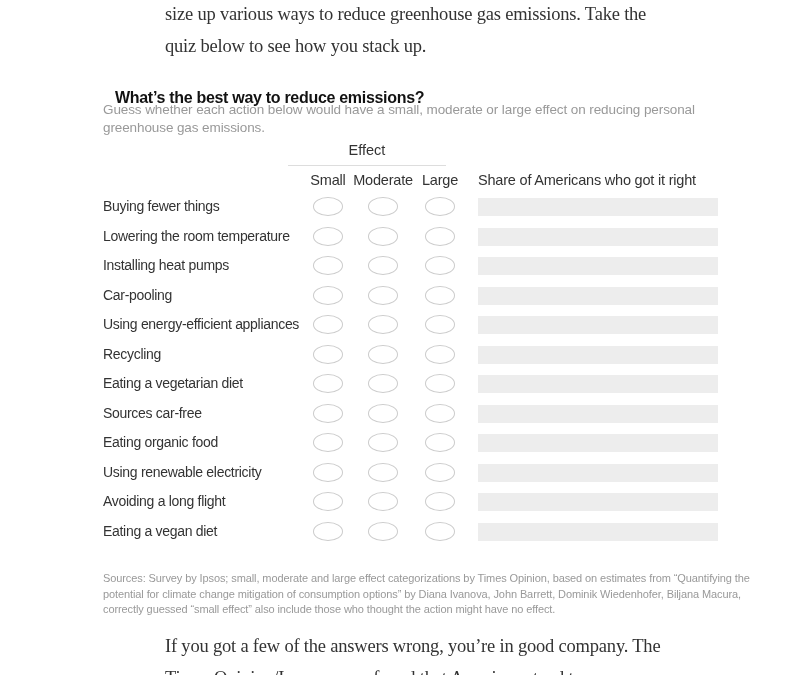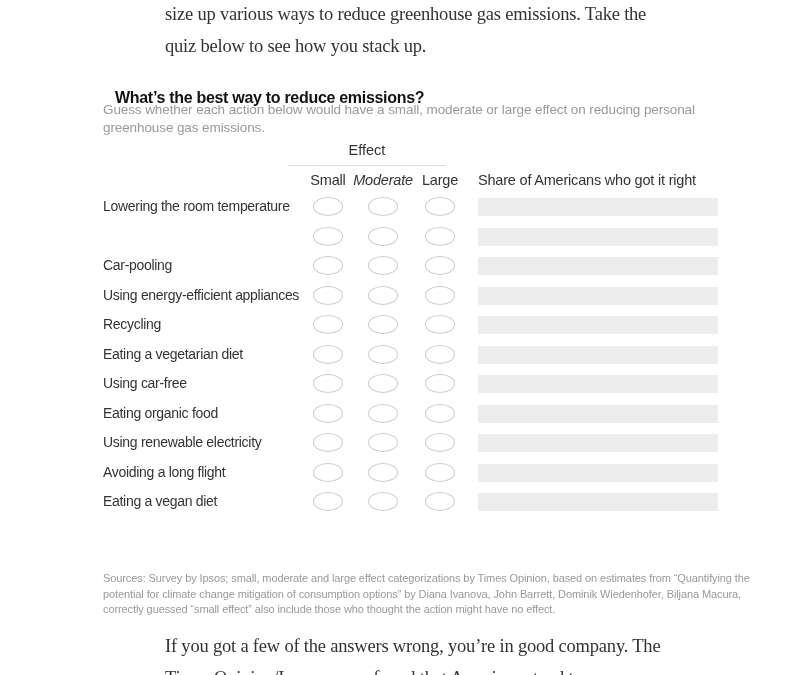--- a/index.html
+++ b/index.html
@@ -44,21 +44,21 @@
     font-size: 14.5px; color: var(--body, #333333);
   }
   .col-label {
     position: absolute; top: 172px;
     font-size: 14.5px; color: var(--body, #333333);
     letter-spacing: -0.2px;
     transform: translateX(-50%);
     white-space: nowrap;
   }
   .col-small    { left: 328px; }
-  .col-moderate { left: 383px; font-style: italic; }
+  .col-moderate { left: 383px; }
   .col-large    { left: 440px; }
   .share-header {
     position: absolute; left: 478px; top: 172px;
     font-size: 14.5px; color: var(--body, #333333);
     letter-spacing: -0.2px;
     white-space: nowrap;
   }
   #rows { position: absolute; left: 0; top: 192px; width: 807px; }
   .row { position: relative; height: 29.5px; }
   .row-label {
@@ -115,30 +115,38 @@
 
   <div class="effect-group">Effect</div>
 
   <span class="col-label col-small">Small</span>
   <span class="col-label col-moderate">Moderate</span>
   <span class="col-label col-large">Large</span>
   <span class="share-header">Share of Americans who got it right</span>
 
   <div id="rows">
 
+      <div class="row">
+        <span class="row-label">Buying fewer things</span>
+        <span class="radio small" role="radio"></span>
+        <span class="radio moderate" role="radio"></span>
+        <span class="radio large" role="radio"></span>
+        <span class="bar"></span>
+      </div>
 
       <div class="row">
         <span class="row-label">Lowering the room temperature</span>
         <span class="radio small" role="radio"></span>
         <span class="radio moderate" role="radio"></span>
         <span class="radio large" role="radio"></span>
         <span class="bar"></span>
       </div>
 
       <div class="row">
+        <span class="row-label">Installing heat pumps</span>
         <span class="radio small" role="radio"></span>
         <span class="radio moderate" role="radio"></span>
         <span class="radio large" role="radio"></span>
         <span class="bar"></span>
       </div>
 
       <div class="row">
         <span class="row-label">Car-pooling</span>
         <span class="radio small" role="radio"></span>
         <span class="radio moderate" role="radio"></span>
@@ -164,21 +172,21 @@
 
       <div class="row">
         <span class="row-label">Eating a vegetarian diet</span>
         <span class="radio small" role="radio"></span>
         <span class="radio moderate" role="radio"></span>
         <span class="radio large" role="radio"></span>
         <span class="bar"></span>
       </div>
 
       <div class="row">
-        <span class="row-label">Using car-free</span>
+        <span class="row-label">Sources car-free</span>
         <span class="radio small" role="radio"></span>
         <span class="radio moderate" role="radio"></span>
         <span class="radio large" role="radio"></span>
         <span class="bar"></span>
       </div>
 
       <div class="row">
         <span class="row-label">Eating organic food</span>
         <span class="radio small" role="radio"></span>
         <span class="radio moderate" role="radio"></span>

